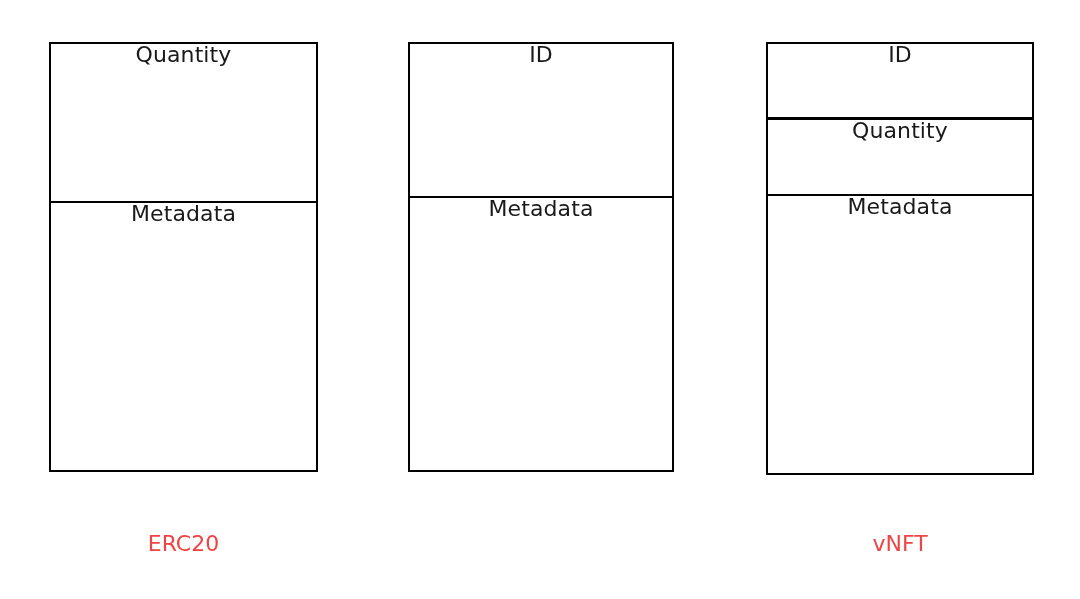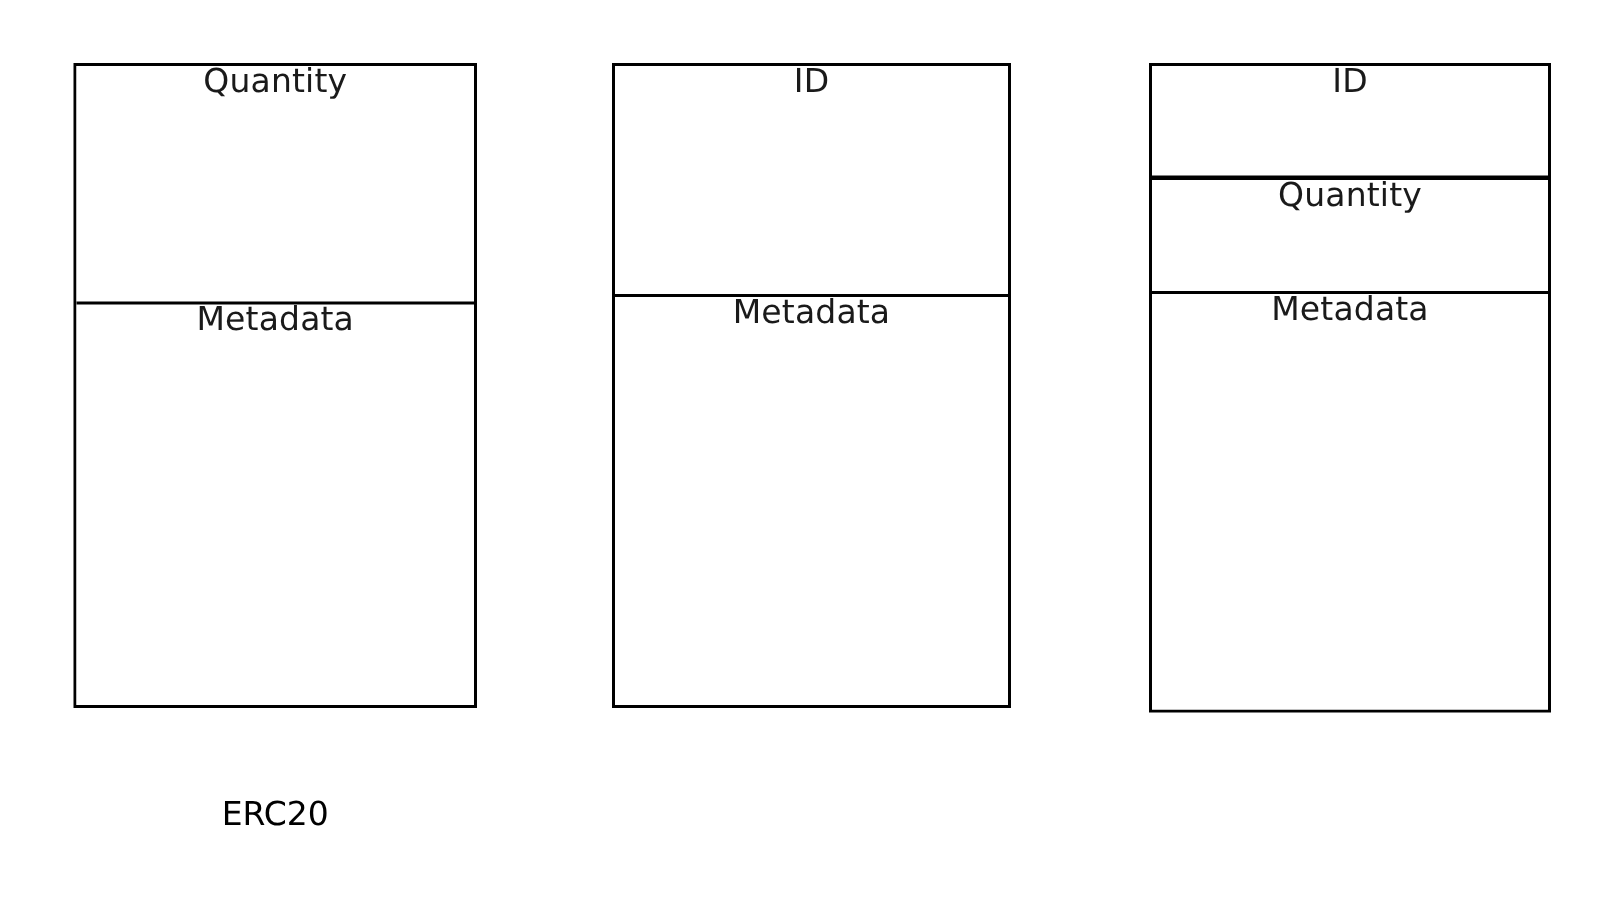--- a/index.html
+++ b/index.html
@@ -82,21 +82,21 @@
   #box-vnft .sec-id { height: 73px; }
   #box-vnft .sec-quantity { height: 77px; border-top-width: 3px; }
   #box-vnft .sec-metadata { flex: 1 1 auto; }
 
   
   .caption {
     position: absolute;
     text-align: center;
     font-size: 22px;
     line-height: 1;
-    color: #000000;
+    color: #ef4444;
     white-space: nowrap;
   }
   #caption-erc20 {
     left: 49px;
     top: 533px;
     width: 269px;
   }
   #caption-erc721 {
     left: 408px;
     top: 533px;
@@ -136,14 +136,15 @@
     <div class="section sec-id">
       <span class="section-label">ID</span>
     </div>
     <div class="section sec-quantity">
       <span class="section-label">Quantity</span>
     </div>
     <div class="section sec-metadata">
       <span class="section-label">Metadata</span>
     </div>
   </div>
+  <div class="caption" id="caption-vnft">vNFT</div>
 
 </div>
 
 </body></html>

